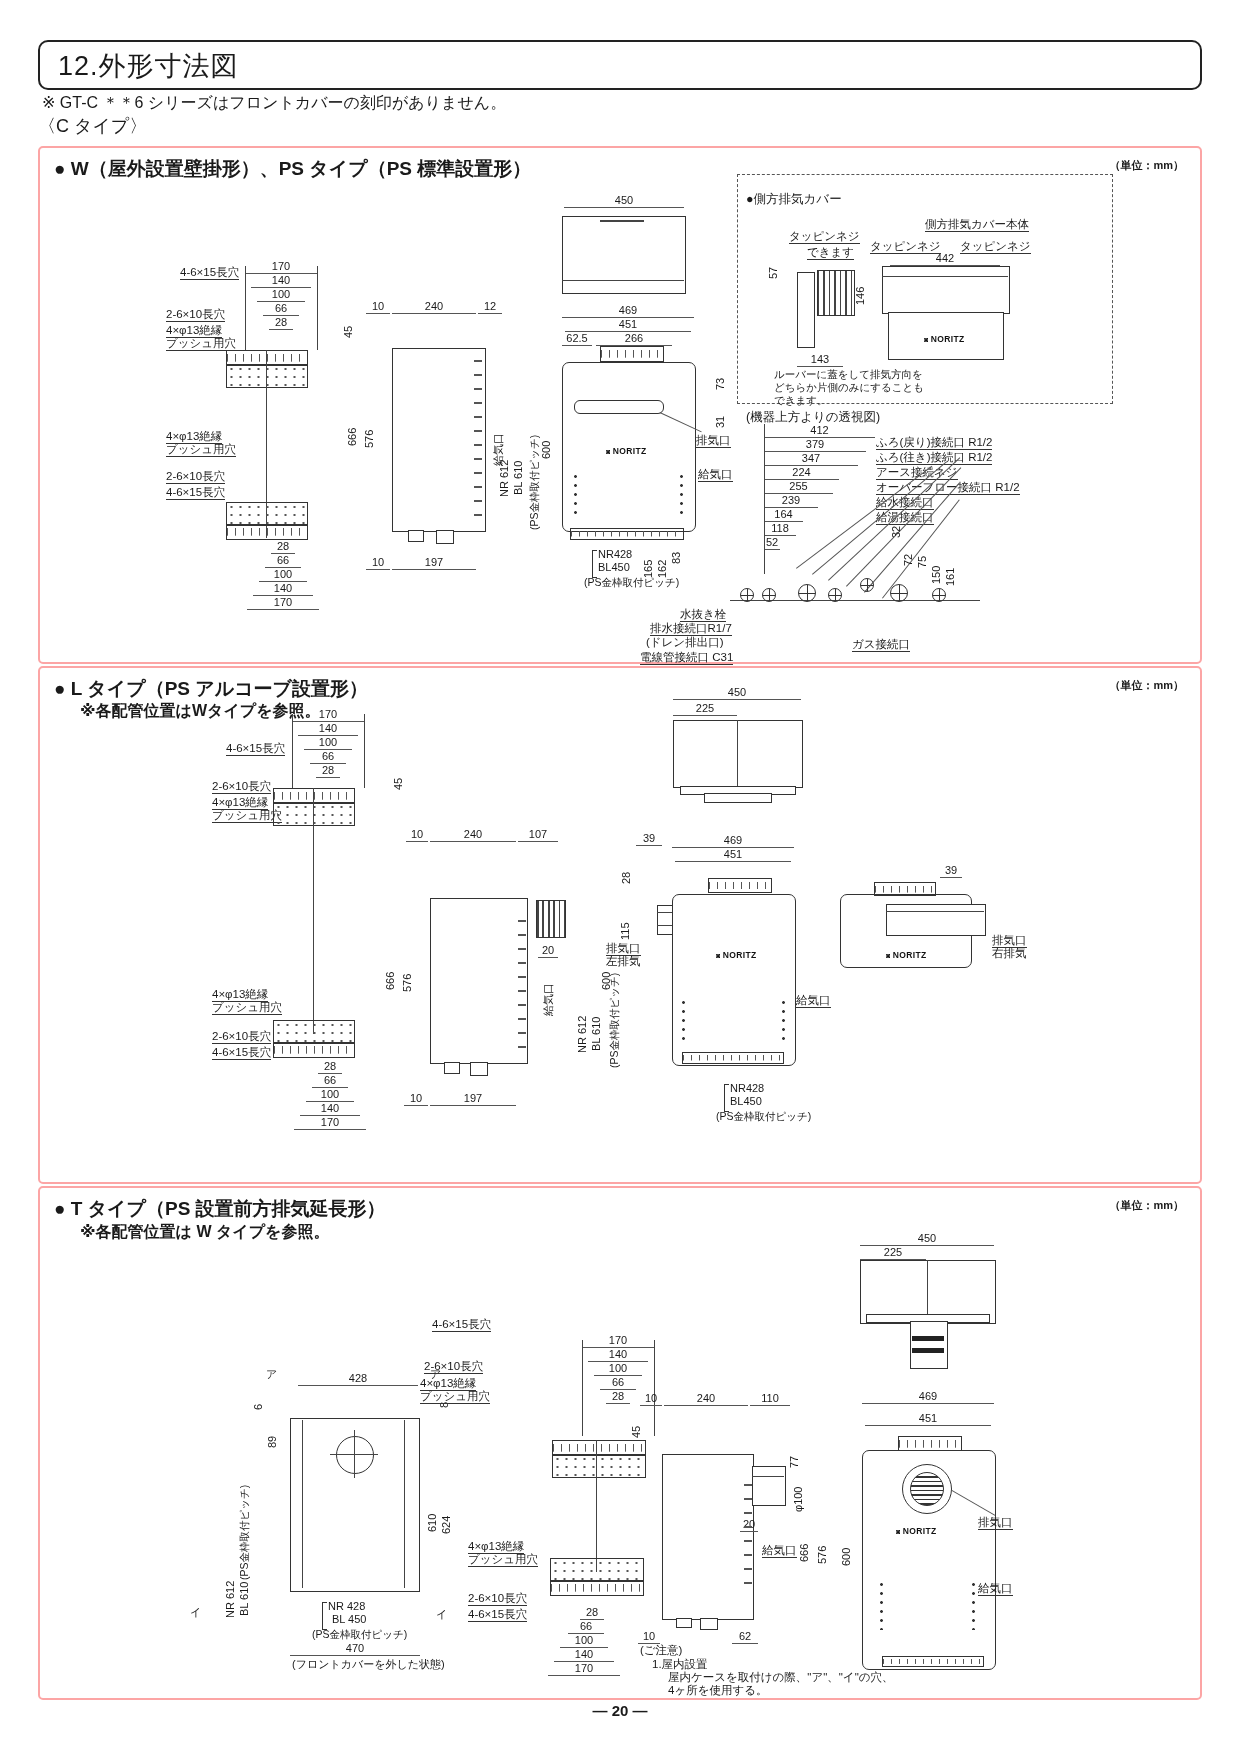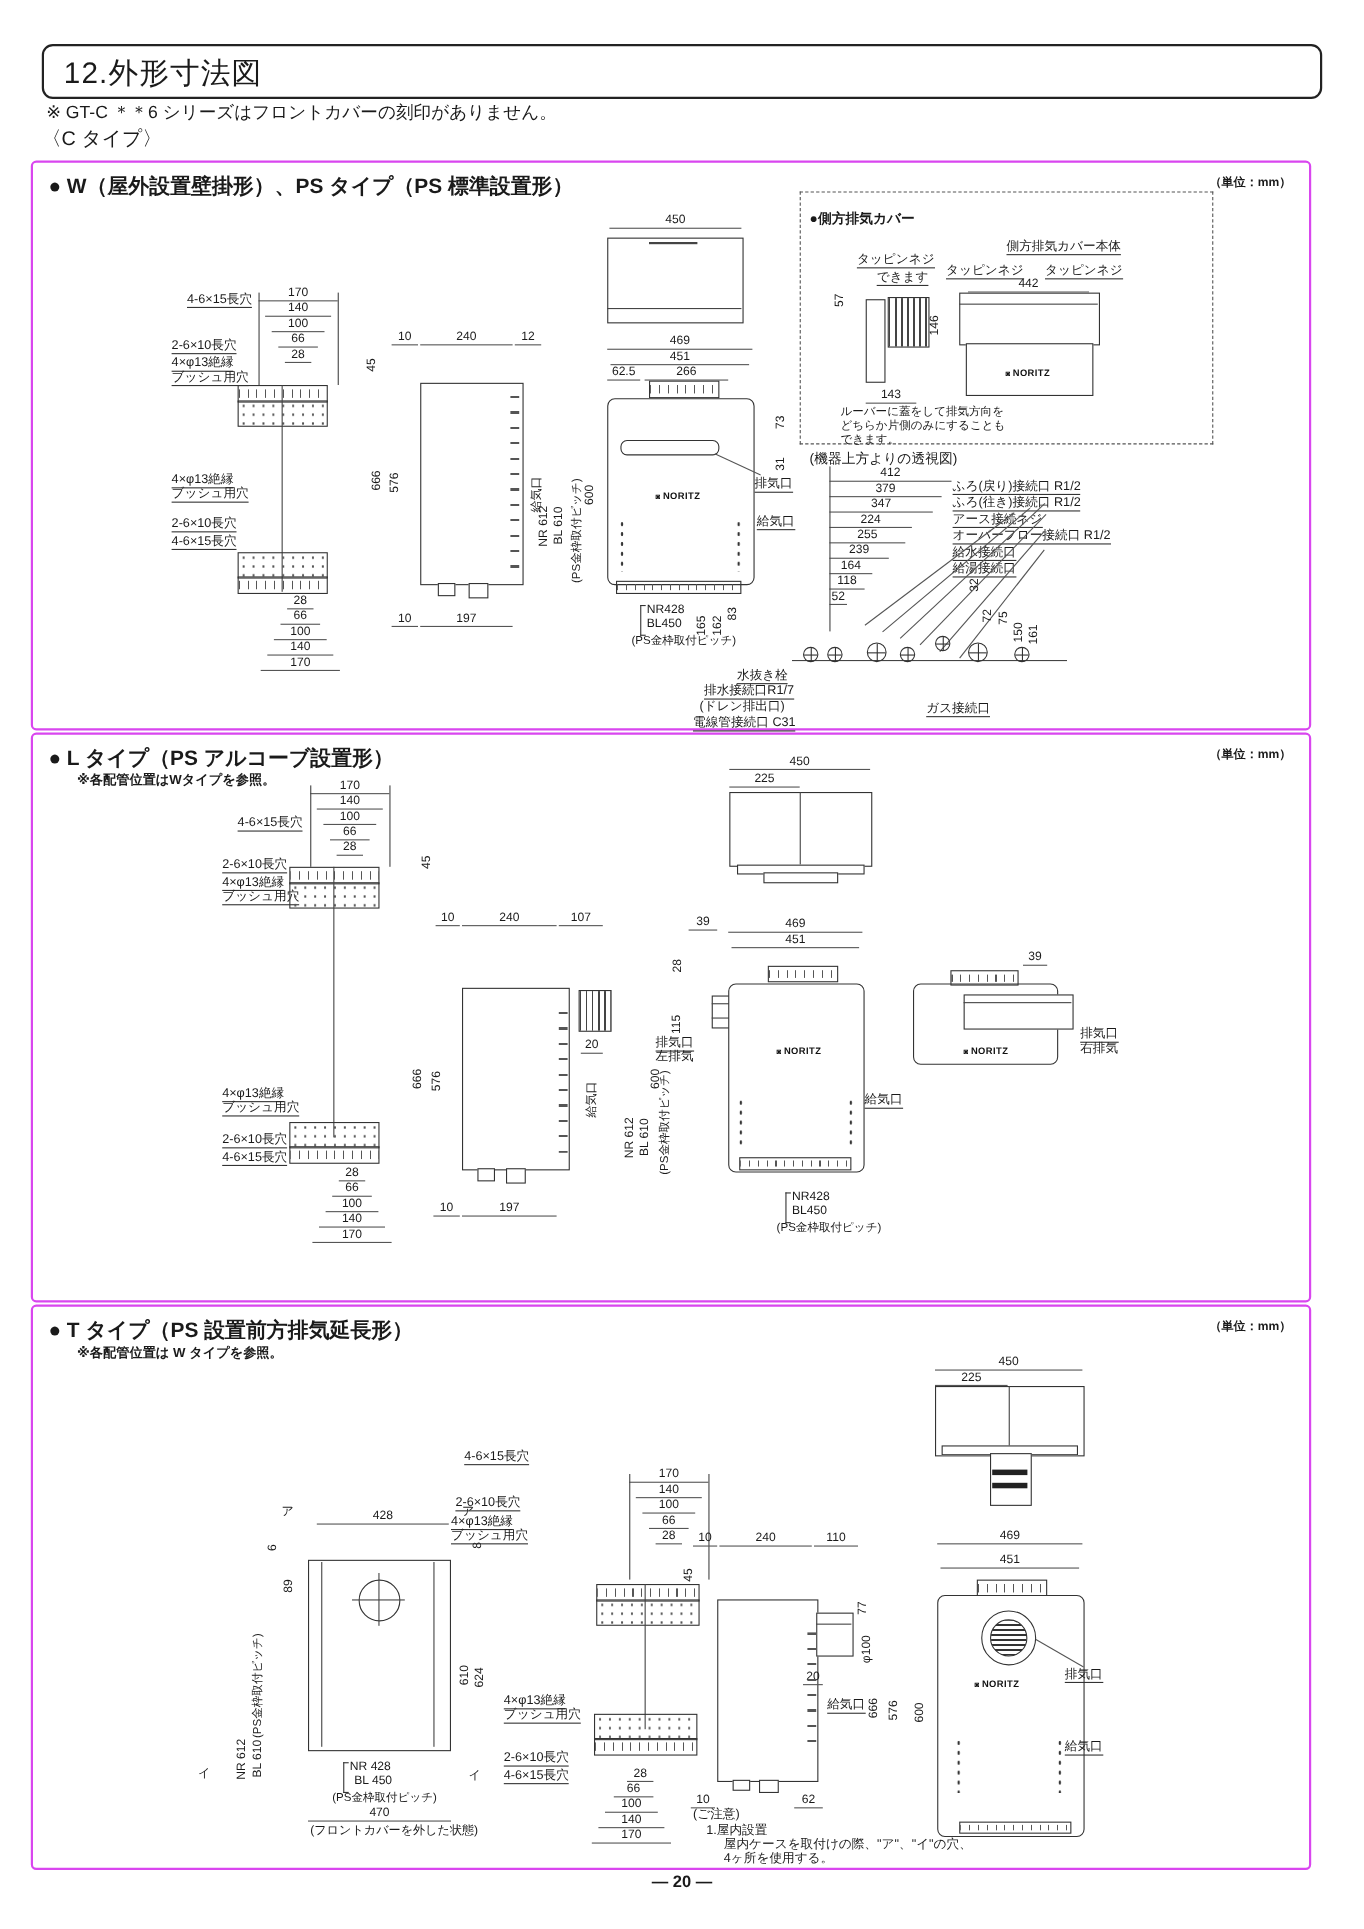--- a/index.html
+++ b/index.html
@@ -5,24 +5,24 @@
 html,body{margin:0;padding:0;background:#fff}
 body{width:1240px;height:1754px;position:relative;font-family:"Liberation Sans","DejaVu Sans",sans-serif;color:#1a1a1a}
 .titlebox{position:absolute;left:38px;top:40px;width:1160px;height:46px;border:2.5px solid #222;border-radius:10px}
 .tt{position:absolute;left:18px;top:6px;font-size:27px;font-weight:500;letter-spacing:1px}
 .t{position:absolute;font-size:11px;font-weight:400;white-space:nowrap;line-height:1.15}
 .c{font-size:11.5px}
 .m{font-size:12.5px}
 .u{border-bottom:1px solid #333}
 .du{text-align:center;border-bottom:1px solid #555;font-size:11px}
 .v{transform:rotate(-90deg);transform-origin:0 0}
-.sec{position:absolute;left:28px;width:1160px;border:2px solid #d946ef;border-radius:5px;background:#fff}
+.sec{position:absolute;left:38px;width:1160px;border:2px solid #fca5a5;border-radius:5px;background:#fff}
 .sh{position:absolute;left:14px;top:8px;font-size:19px;font-weight:600;white-space:nowrap}
 .su{position:absolute;right:16px;top:10px;font-size:11px;white-space:nowrap}
-.sn{position:absolute;font-size:12px;white-space:nowrap}
+.sn{position:absolute;font-size:16px;white-space:nowrap}
 .bx{position:absolute;border:1.5px solid #333;background:#fff}
 .rd{border-radius:7px}
 .ln{position:absolute;background:#444}
 .bnd{position:absolute;background:#222}
 .di{position:absolute;border:1.5px dashed #555}
 .hb{position:absolute;border:1px solid #333;background-image:repeating-linear-gradient(90deg,#555 0 1px,transparent 1px 8px);background-size:100% 55%;background-position:center;background-repeat:no-repeat}
 .dp{position:absolute;border:1px solid #333;background-image:radial-gradient(#555 1px,transparent 1.3px);background-size:9px 8px}
 .sl{position:absolute;width:8px;background-image:repeating-linear-gradient(180deg,#555 0 2px,transparent 2px 14px)}
 .lv{position:absolute;border:1.5px solid #333;background-image:repeating-linear-gradient(90deg,#444 0 1.5px,transparent 1.5px 5.5px)}
 .dc{position:absolute;width:7px;background-image:radial-gradient(#333 1.1px,transparent 1.4px);background-size:7px 9px}
@@ -115,21 +115,21 @@
 <b class="t v" style="left:674px;top:280px">31</b>
 <i class="ld" style="left:620px;top:264px;width:46px;transform:rotate(25deg)"></i>
 <b class="t c u" style="left:656px;top:286px">排気口</b>
 <b class="t c u" style="left:658px;top:320px">給気口</b>
 <i class="br" style="left:552px;top:402px;height:26px"></i>
 <b class="t" style="left:558px;top:400px">NR428</b>
 <b class="t" style="left:558px;top:413px">BL450</b>
 <b class="t f10" style="left:544px;top:428px">(PS金枠取付ピッチ)</b>
 
 <i class="di" style="left:697px;top:26px;width:374px;height:228px"></i>
-<b class="t m" style="left:706px;top:44px;font-weight:700">●側方排気カバー</b>
+<b class="t m" style="left:706px;top:44px;font-weight:400">●側方排気カバー</b>
 <b class="t c u" style="left:749px;top:82px">タッピンネジ</b>
 <b class="t c u" style="left:767px;top:98px">できます</b>
 <i class="bx" style="left:757px;top:124px;width:16px;height:74px"></i>
 <i class="lv" style="left:777px;top:122px;width:36px;height:44px"></i>
 <b class="t v" style="left:727px;top:131px">57</b>
 <b class="t v" style="left:814px;top:157px">146</b>
 <b class="t du" style="left:757px;top:205px;width:46px">143</b>
 <b class="t c u" style="left:885px;top:70px">側方排気カバー本体</b>
 <b class="t c u" style="left:830px;top:92px">タッピンネジ</b>
 <b class="t c u" style="left:920px;top:92px">タッピンネジ</b>

